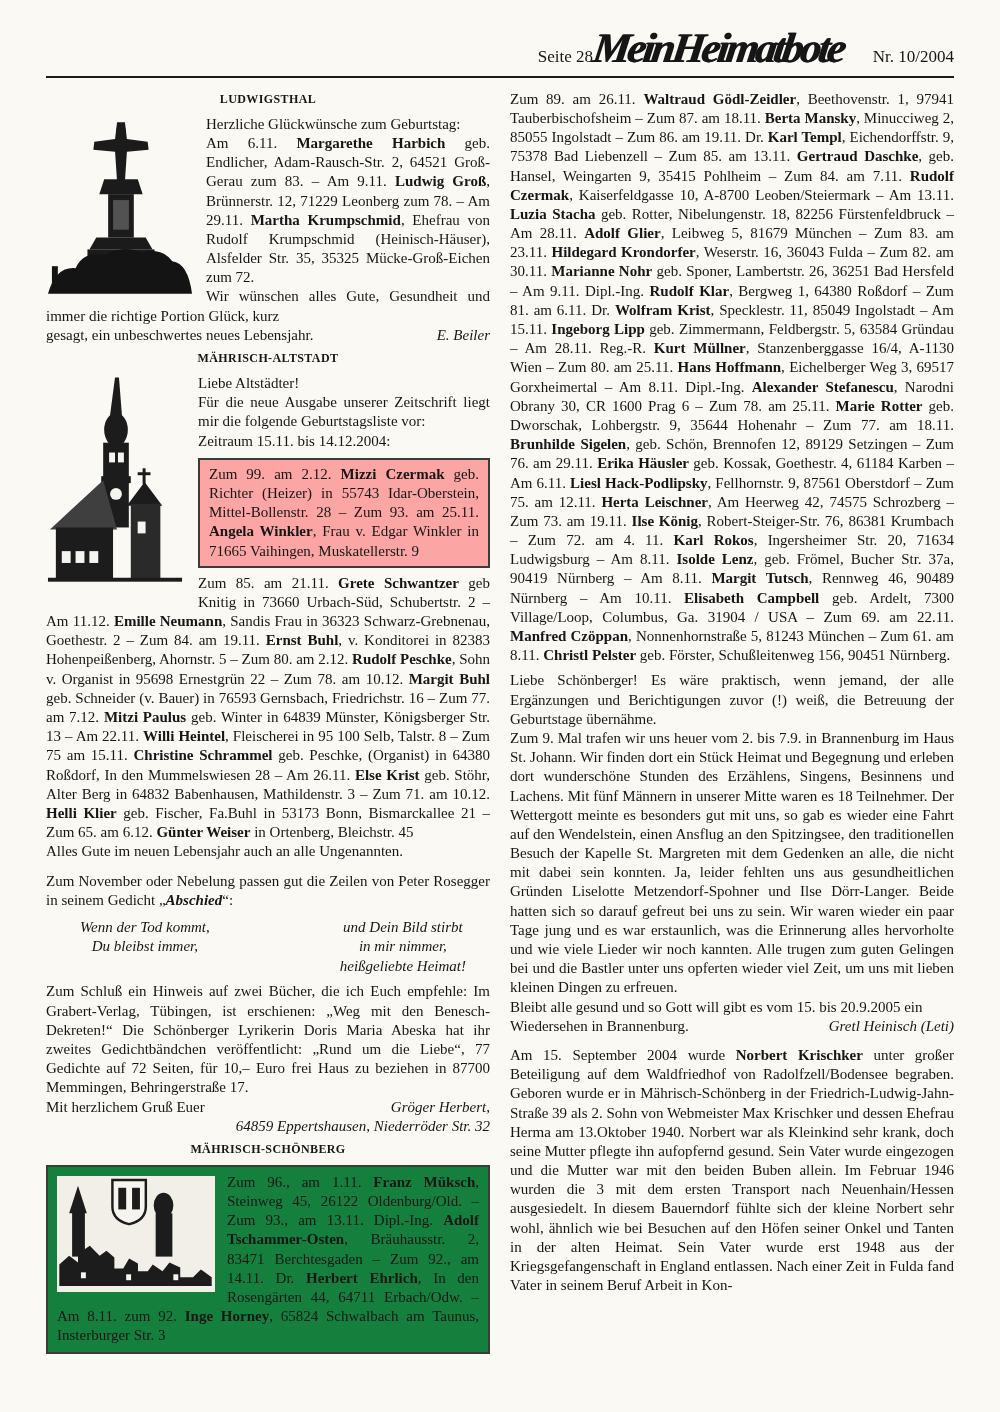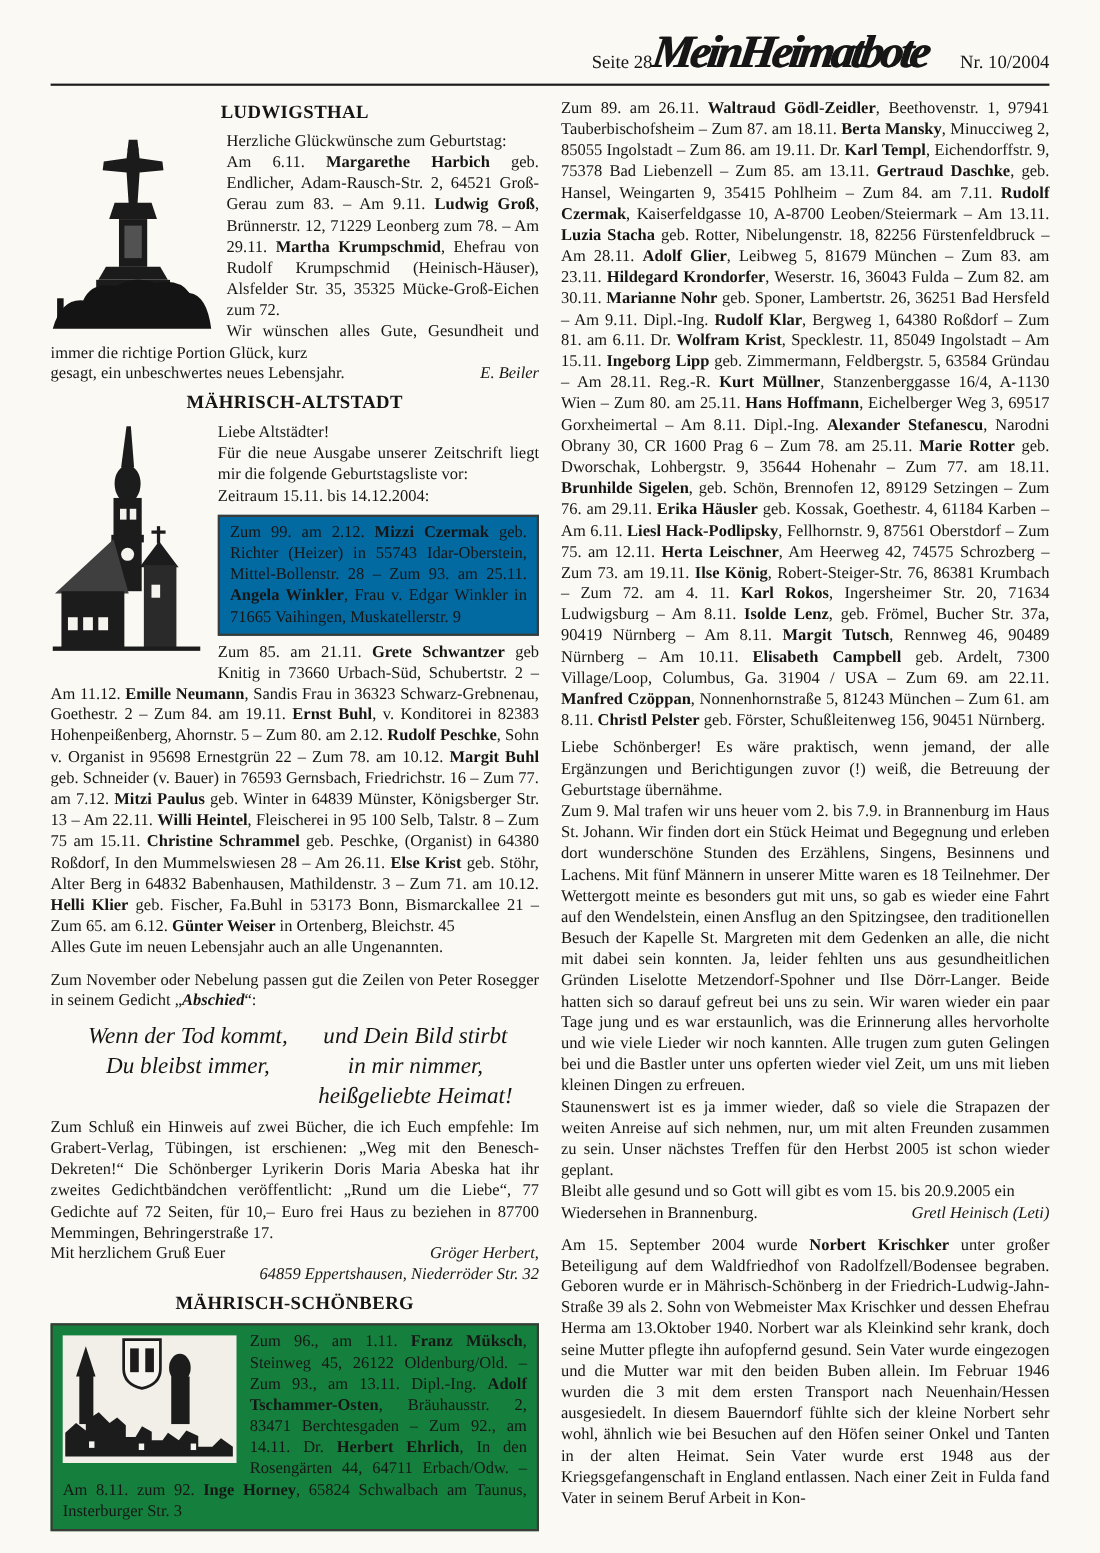--- a/index.html
+++ b/index.html
@@ -13,32 +13,32 @@
   .masthead { display:flex; justify-content:flex-end; align-items:flex-end;
               border-bottom:2px solid #1c1c1c; padding-bottom:8px; }
   .m-side { font-size:17px; line-height:1; padding-bottom:3px; }
   .logo { font-size:42px; font-weight:bold; font-style:italic; letter-spacing:-3px;
           transform:skewX(-8deg); line-height:0.9; padding-right:30px;
           text-shadow:1px 0 0 #161616; }
   
   .cols { display:flex; gap:20px; margin-top:12px; }
   .col { width:444px; }
   .txt { font-size:15px; line-height:1.28; text-align:justify; white-space:pre-line; }
-  .sect-title { font-size:17px; font-weight:bold; text-align:center;
+  .sect-title { font-size:12px; font-weight:bold; text-align:center;
                 letter-spacing:.4px; margin:6px 0 8px 0; }
   .sect-title.first { margin-top:2px; }
   .sigline { display:flex; justify-content:space-between; font-size:15px; line-height:1.28; }
   .sig { font-style:italic; }
   .rightline { text-align:right; font-style:italic; font-size:15px; line-height:1.28; }
-  .boxed { border:2px solid #3b3b38; background:#0369a1; padding:5px 9px;
+  .boxed { border:2px solid #3b3b38; background:#fca5a5; padding:5px 9px;
            overflow:hidden; margin:7px 0 6px 0; }
   .sb-box { border:2px solid #3b3b38; background:#15803d; padding:6px 9px; overflow:hidden; }
   .ill { float:left; margin:3px 12px 4px 0; }
   .poem { display:flex; justify-content:space-between; padding:8px 24px 6px 34px; }
-  .poem-part { font-style:italic; font-size:21px; line-height:1.3;
+  .poem-part { font-style:italic; font-size:15px; line-height:1.3;
                white-space:pre-line; text-align:center; }
   .kt-title { text-align:center; font-weight:bold; font-size:16.5px; margin:10px 0 7px 0; }
   .gap6 { height:6px; } .gap10 { height:10px; }
 </style>
 </head>
 <body>
 
 <div class="page">
 
   <div class="masthead">
@@ -146,21 +146,20 @@
     </div>
 
     <div class="col">
 
       <div class="txt">Zum 89. am 26.11. <span style="font-weight: bold;">Waltraud Gödl-Zeidler</span>, Beethovenstr. 1, 97941 Tauberbischofsheim – Zum 87. am 18.11. <span style="font-weight: bold;">Berta Mansky</span>, Minucciweg 2, 85055 Ingolstadt – Zum 86. am 19.11. Dr. <span style="font-weight: bold;">Karl Templ</span>, Eichendorffstr. 9, 75378 Bad Liebenzell – Zum 85. am 13.11. <span style="font-weight: bold;">Gertraud Daschke</span>, geb. Hansel, Weingarten 9, 35415 Pohlheim – Zum 84. am 7.11. <span style="font-weight: bold;">Rudolf Czermak</span>, Kaiserfeldgasse 10, A-8700 Leoben/Steiermark – Am 13.11. <span style="font-weight: bold;">Luzia Stacha</span> geb. Rotter, Nibelungenstr. 18, 82256 Fürstenfeldbruck – Am 28.11. <span style="font-weight: bold;">Adolf Glier</span>, Leibweg 5, 81679 München – Zum 83. am 23.11. <span style="font-weight: bold;">Hildegard Krondorfer</span>, Weserstr. 16, 36043 Fulda – Zum 82. am 30.11. <span style="font-weight: bold;">Marianne Nohr</span> geb. Sponer, Lambertstr. 26, 36251 Bad Hersfeld – Am 9.11. Dipl.-Ing. <span style="font-weight: bold;">Rudolf Klar</span>, Bergweg 1, 64380 Roßdorf – Zum 81. am 6.11. Dr. <span style="font-weight: bold;">Wolfram Krist</span>, Specklestr. 11, 85049 Ingolstadt – Am 15.11. <span style="font-weight: bold;">Ingeborg Lipp</span> geb. Zimmermann, Feldbergstr. 5, 63584 Gründau – Am 28.11. Reg.-R. <span style="font-weight: bold;">Kurt Müllner</span>, Stanzenberggasse 16/4, A-1130 Wien – Zum 80. am 25.11. <span style="font-weight: bold;">Hans Hoffmann</span>, Eichelberger Weg 3, 69517 Gorxheimertal – Am 8.11. Dipl.-Ing. <span style="font-weight: bold;">Alexander Stefanescu</span>, Narodni Obrany 30, CR 1600 Prag 6 – Zum 78. am 25.11. <span style="font-weight: bold;">Marie Rotter</span> geb. Dworschak, Lohbergstr. 9, 35644 Hohenahr – Zum 77. am 18.11. <span style="font-weight: bold;">Brunhilde Sigelen</span>, geb. Schön, Brennofen 12, 89129 Setzingen – Zum 76. am 29.11. <span style="font-weight: bold;">Erika Häusler</span> geb. Kossak, Goethestr. 4, 61184 Karben – Am 6.11. <span style="font-weight: bold;">Liesl Hack-Podlipsky</span>, Fellhornstr. 9, 87561 Oberstdorf – Zum 75. am 12.11. <span style="font-weight: bold;">Herta Leischner</span>, Am Heerweg 42, 74575 Schrozberg – Zum 73. am 19.11. <span style="font-weight: bold;">Ilse König</span>, Robert-Steiger-Str. 76, 86381 Krumbach – Zum 72. am 4. 11. <span style="font-weight: bold;">Karl Rokos</span>, Ingersheimer Str. 20, 71634 Ludwigsburg – Am 8.11. <span style="font-weight: bold;">Isolde Lenz</span>, geb. Frömel, Bucher Str. 37a, 90419 Nürnberg – Am 8.11. <span style="font-weight: bold;">Margit Tutsch</span>, Rennweg 46, 90489 Nürnberg – Am 10.11. <span style="font-weight: bold;">Elisabeth Campbell</span> geb. Ardelt, 7300 Village/Loop, Columbus, Ga. 31904 / USA – Zum 69. am 22.11. <span style="font-weight: bold;">Manfred Czöppan</span>, Nonnenhornstraße 5, 81243 München – Zum 61. am 8.11. <span style="font-weight: bold;">Christl Pelster</span> geb. Förster, Schußleitenweg 156, 90451 Nürnberg.</div>
       <div class="gap6"></div>
       <div class="txt">Liebe Schönberger! Es wäre praktisch, wenn jemand, der alle Ergänzungen und Berichtigungen zuvor (!) weiß, die Betreuung der Geburtstage übernähme.</div>
 
 
       <div class="txt">Zum 9. Mal trafen wir uns heuer vom 2. bis 7.9. in Brannenburg im Haus St. Johann. Wir finden dort ein Stück Heimat und Begegnung und erleben dort wunderschöne Stunden des Erzählens, Singens, Besinnens und Lachens. Mit fünf Männern in unserer Mitte waren es 18 Teilnehmer. Der Wettergott meinte es besonders gut mit uns, so gab es wieder eine Fahrt auf den Wendelstein, einen Ansflug an den Spitzingsee, den traditionellen Besuch der Kapelle St. Margreten mit dem Gedenken an alle, die nicht mit dabei sein konnten. Ja, leider fehlten uns aus gesundheitlichen Gründen Liselotte Metzendorf-Spohner und Ilse Dörr-Langer. Beide hatten sich so darauf gefreut bei uns zu sein. Wir waren wieder ein paar Tage jung und es war erstaunlich, was die Erinnerung alles hervorholte und wie viele Lieder wir noch kannten. Alle trugen zum guten Gelingen bei und die Bastler unter uns opferten wieder viel Zeit, um uns mit lieben kleinen Dingen zu erfreuen.</div>
-      <div class="txt">Staunenswert ist es ja immer wieder, daß so viele die Strapazen der weiten Anreise auf sich nehmen, nur, um mit alten Freunden zusammen zu sein. Unser nächstes Treffen für den Herbst 2005 ist schon wieder geplant.</div>
       <div class="txt">Bleibt alle gesund und so Gott will gibt es vom 15. bis 20.9.2005 ein</div>
       <div class="sigline">
         <span>Wiedersehen in Brannenburg.</span>
         <span class="sig">Gretl Heinisch (Leti)</span>
       </div>
 
       <div class="gap10"></div>
       <div class="txt">Am 15. September 2004 wurde <span style="font-weight: bold;">Norbert Krischker</span> unter großer Beteiligung auf dem Waldfriedhof von Radolfzell/Bodensee begraben. Geboren wurde er in Mährisch-Schönberg in der Friedrich-Ludwig-Jahn-Straße 39 als 2. Sohn von Webmeister Max Krischker und dessen Ehefrau Herma am 13.Oktober 1940. Norbert war als Kleinkind sehr krank, doch seine Mutter pflegte ihn aufopfernd gesund. Sein Vater wurde eingezogen und die Mutter war mit den beiden Buben allein. Im Februar 1946 wurden die 3 mit dem ersten Transport nach Neuenhain/Hessen ausgesiedelt. In diesem Bauerndorf fühlte sich der kleine Norbert sehr wohl, ähnlich wie bei Besuchen auf den Höfen seiner Onkel und Tanten in der alten Heimat. Sein Vater wurde erst 1948 aus der Kriegsgefangenschaft in England entlassen. Nach einer Zeit in Fulda fand Vater in seinem Beruf Arbeit in Kon-</div>
 
     </div>

